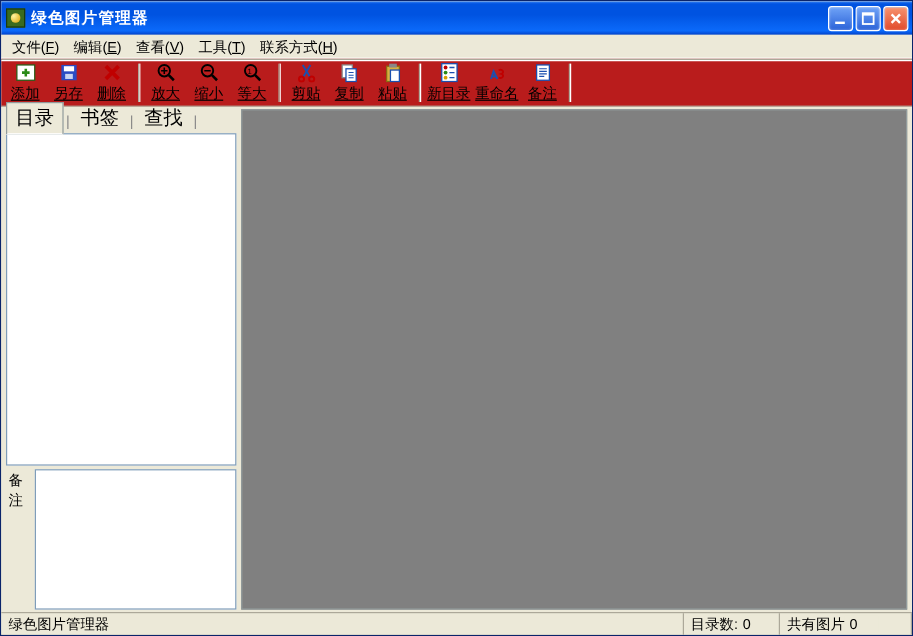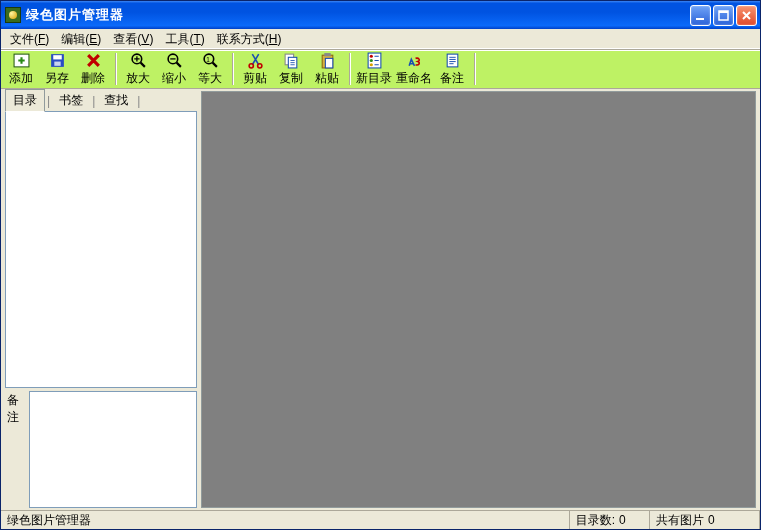--- a/index.html
+++ b/index.html
@@ -64,27 +64,28 @@
   border-bottom: 1px solid #fff;
 }
 .menubar .menu-item {
   padding: 2px 6px;
   cursor: default;
 }
 .menubar .menu-item u { text-decoration: underline; }
 
 .toolbar {
   height: 40px;
-  background: #bef264;
+  background: #b91c1c;
   display: flex;
   align-items: center;
   padding: 0 2px;
   border-top: 1px solid #aca899;
   border-bottom: 1px solid #aca899;
   box-shadow: inset 0 1px 0 #fff;
+  text-decoration: underline;
 }
 .tbtn {
   display: flex;
   flex-direction: column;
   align-items: center;
   justify-content: center;
   min-width: 36px;
   height: 36px;
   padding: 1px 2px;
   cursor: default;
@@ -112,21 +113,21 @@
   flex-direction: column;
   padding: 2px 2px 2px 4px;
 }
 .sidetabs {
   display: flex;
   height: 20px;
   align-items: flex-end;
 }
 .sidetab {
   padding: 2px 7px;
-  font-size: 12px;
+  font-size: 16px;
   cursor: default;
 }
 .sidetab.active {
   background: #ece9d8;
   border: 1px solid #919b9c;
   border-bottom: 1px solid #fff;
   position: relative;
   top: 1px;
 }
 .tabsrow-sep {

